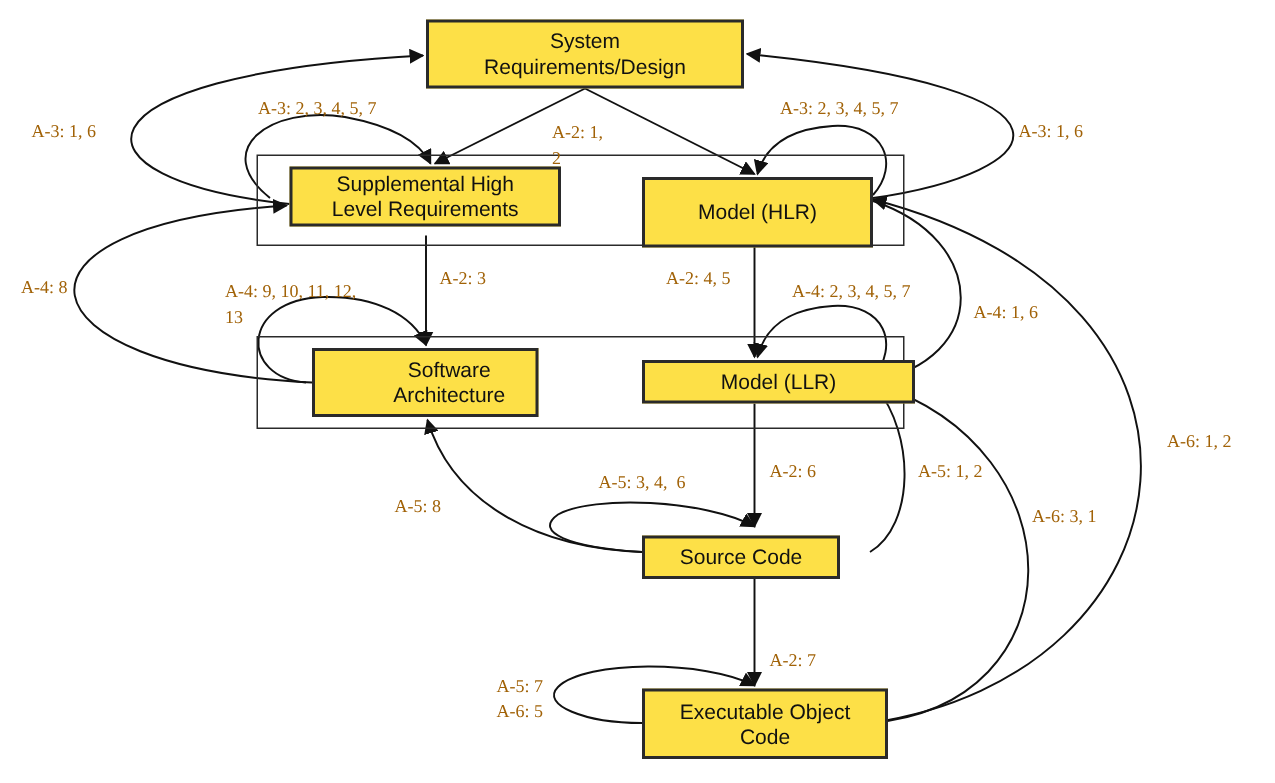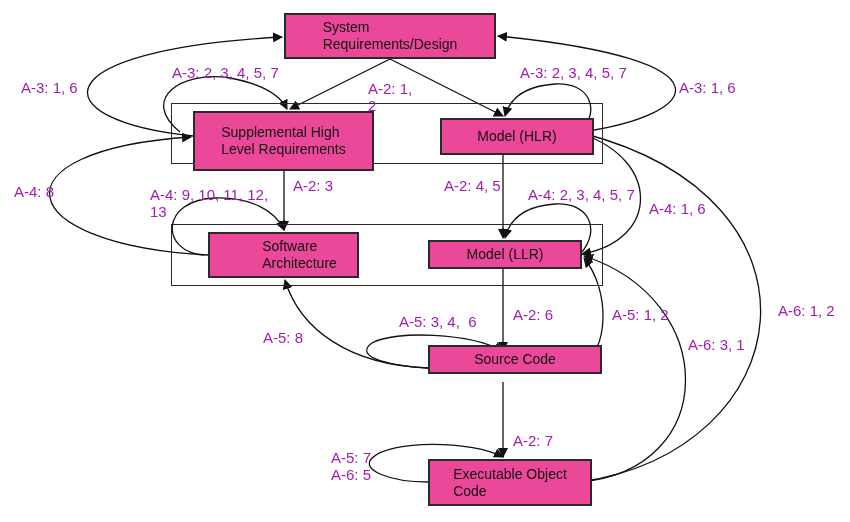--- a/index.html
+++ b/index.html
@@ -1,23 +1,23 @@
 <!DOCTYPE html>
 <html><head>
 <meta charset="utf-8">
 <style>
   html, body { margin: 0; padding: 0; background: #ffffff; }
   body { width: 850px; height: 522px; position: relative; overflow: hidden;
          font-family: "Liberation Sans", sans-serif; }
   svg { position: absolute; left: 0; top: 0; }
-  .box { position: absolute; background: #ec4899; border: 2px solid #2a2a2a;
+  .box { position: absolute; background: #fde047; border: 2px solid #2a2a2a;
          box-sizing: border-box; display: flex; align-items: center; justify-content: center;
-         font-size: 14px; line-height: 17px; color: #111; }
+         text-align: center; font-size: 14px; line-height: 17px; color: #111; }
   .group { position: absolute; border: 1.5px solid #2a2a2a; box-sizing: border-box; }
-  .lbl { position: absolute; font-size: 15px; line-height: 17px; color: #a21caf; white-space: pre; }
+  .lbl { position: absolute; font-size: 12px; line-height: 17px; color: #a16207; white-space: pre; font-family: Liberation Serif, serif; }
 </style>
 </head>
 <body>
 
 <svg width="850" height="522">
   <defs>
     <marker id="ah" markerWidth="10" markerHeight="10" refX="9" refY="5" orient="auto" markerUnits="userSpaceOnUse">
       <path d="M0,0 L10,5 L0,10 z" fill="#111"></path>
     </marker>
   </defs>
@@ -63,44 +63,44 @@
 
     <path d="M428,482 C390,482 360,470 372,458 C390,440 470,440 503,457" marker-end="url(#ah)"></path>
   </g>
 </svg>
 
 <div class="group" style="left:171px;top:103px;width:432px;height:61px;"></div>
 <div class="group" style="left:171px;top:224px;width:432px;height:62px;"></div>
 
 <div class="box" style="left:284px;top:13px;width:212px;height:46px;white-space:pre;">System
 Requirements/Design</div>
-<div class="box" style="left:193px;top:111px;width:181px;height:60px;white-space:pre;">Supplemental High
+<div class="box" style="left:193px;top:111px;width:181px;height:40px;white-space:pre;">Supplemental High
 Level Requirements</div>
-<div class="box" style="left:428px;top:118px;width:154px;height:37px;margin-left:12px;">Model (HLR)</div>
+<div class="box" style="left:428px;top:118px;width:154px;height:47px;">Model (HLR)</div>
 <div class="box" style="left:208px;top:232px;width:151px;height:46px;white-space:pre;padding-left:32px;">Software
 Architecture</div>
-<div class="box" style="left:428px;top:240px;width:154px;height:29px;">Model (LLR)</div>
-<div class="box" style="left:428px;top:345px;width:174px;height:29px;">Source Code</div>
+<div class="box" style="left:428px;top:240px;width:182px;height:29px;">Model (LLR)</div>
+<div class="box" style="left:428px;top:357px;width:132px;height:29px;">Source Code</div>
 <div class="box" style="left:428px;top:459px;width:164px;height:47px;white-space:pre;">Executable Object
 Code</div>
 
 <div class="lbl" style="left:368px;top:80px;">A-2: 1,
 2</div>
 <div class="lbl" style="left:21px;top:79px;">A-3: 1, 6</div>
 <div class="lbl" style="left:172px;top:64px;">A-3: 2, 3, 4, 5, 7</div>
 <div class="lbl" style="left:520px;top:64px;">A-3: 2, 3, 4, 5, 7</div>
 <div class="lbl" style="left:679px;top:79px;">A-3: 1, 6</div>
 <div class="lbl" style="left:14px;top:183px;">A-4: 8</div>
 <div class="lbl" style="left:150px;top:186px;">A-4: 9, 10, 11, 12,
 13</div>
 <div class="lbl" style="left:293px;top:177px;text-align:center;">A-2: 3</div>
 <div class="lbl" style="left:444px;top:177px;">A-2: 4, 5</div>
 <div class="lbl" style="left:528px;top:186px;">A-4: 2, 3, 4, 5, 7</div>
 <div class="lbl" style="left:649px;top:200px;">A-4: 1, 6</div>
-<div class="lbl" style="left:778px;top:302px;">A-6: 1, 2</div>
+<div class="lbl" style="left:778px;top:286px;">A-6: 1, 2</div>
 <div class="lbl" style="left:513px;top:306px;">A-2: 6</div>
 <div class="lbl" style="left:263px;top:329px;">A-5: 8</div>
 <div class="lbl" style="left:399px;top:313px;">A-5: 3, 4,  6</div>
 <div class="lbl" style="left:612px;top:306px;">A-5: 1, 2</div>
 <div class="lbl" style="left:688px;top:336px;">A-6: 3, 1</div>
 <div class="lbl" style="left:513px;top:412px;margin-top:20px;">A-2: 7</div>
 <div class="lbl" style="left:331px;top:449px;">A-5: 7
 A-6: 5</div>
 
 </body></html>

